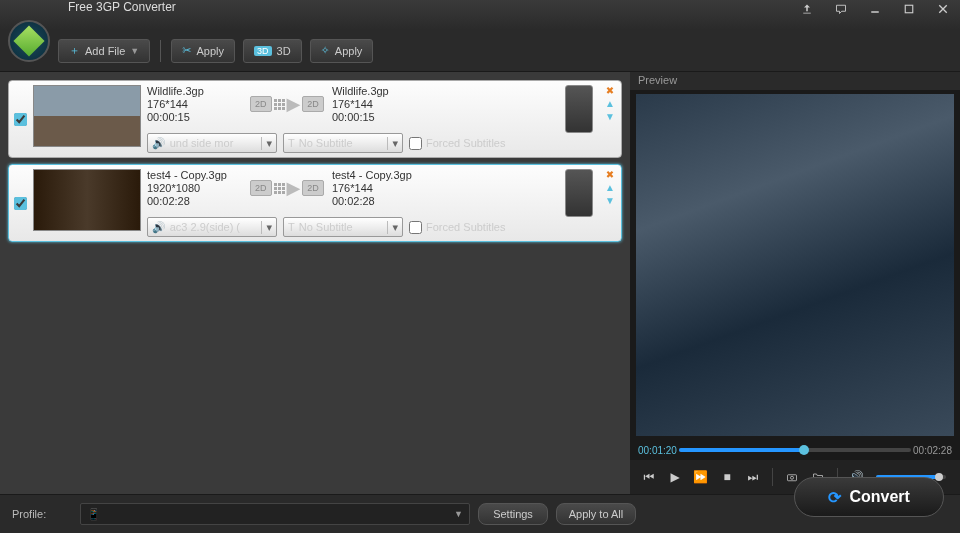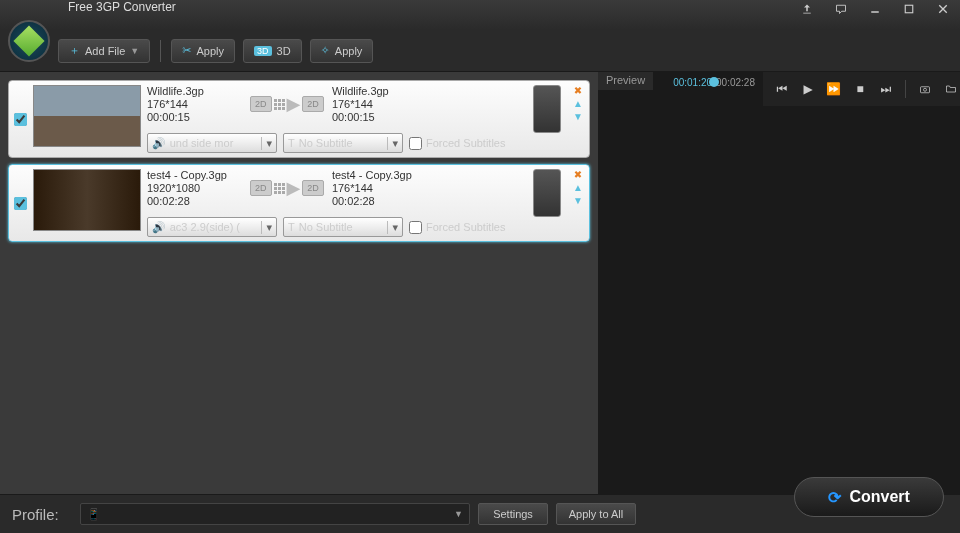--- a/index.html
+++ b/index.html
@@ -9,21 +9,21 @@
 .logo{width:42px;height:42px;background:radial-gradient(circle,#1a4a5a,#0a2a3a);border-radius:50%;border:2px solid #555;display:flex;align-items:center;justify-content:center;margin-top:20px;margin-right:10px;z-index:10}
 .logo-inner{width:22px;height:22px;background:linear-gradient(135deg,#a8e063,#56ab2f);transform:rotate(45deg)}
 .title{color:#ddd;font-size:12px;flex:1}
 .winbtn{width:18px;height:18px;display:flex;align-items:center;justify-content:center;color:#aaa;cursor:pointer;margin-left:8px}
 .toolbar{height:42px;background:#2a2a2a;display:flex;align-items:center;padding-left:58px;gap:8px;border-bottom:1px solid #1a1a1a}
 .tbtn{height:24px;background:linear-gradient(#4a4a4a,#333);border:1px solid #555;border-radius:3px;display:flex;align-items:center;padding:0 10px;gap:5px;cursor:pointer;color:#ddd}
 .tbtn .ic{color:#5bc0de}
 .split{width:1px;height:22px;background:#555;margin:0 2px}
 .body{flex:1;display:flex;background:#3a3a3a}
 .left{flex:1;padding:8px;overflow:auto}
-.right{width:362px;background:#1a1a1a;display:flex;flex-direction:row}
+.right{width:330px;background:#1a1a1a;display:flex;flex-direction:column}
 .item{background:linear-gradient(#fdfdfd,#e8e8e8);border:1px solid #aaa;border-radius:4px;margin-bottom:6px;display:flex;padding:4px;gap:6px;position:relative}
 .item.sel{border:1px solid #5bc0de;box-shadow:0 0 3px #5bc0de}
 .chk{width:14px;display:flex;align-items:center;justify-content:center}
 .chk input{accent-color:#5bc0de}
 .thumb{width:108px;height:62px;background:#333;border:1px solid #888}
 .thumb.t1{background:linear-gradient(#8a9ba8 50%,#6b5a4a 50%)}
 .thumb.t2{background:linear-gradient(90deg,#2a1a0a,#4a3a2a,#2a1a0a)}
 .info{flex:1;display:flex;flex-direction:column;gap:8px}
 .row1{display:flex;align-items:center;gap:8px}
 .col{display:flex;flex-direction:column;gap:1px;min-width:95px}
@@ -52,25 +52,25 @@
 .slider-fill{position:absolute;height:100%;background:#2596ff;border-radius:2px}
 .slider-thumb{position:absolute;width:10px;height:10px;background:#5bc0de;border-radius:50%;top:-3px;transform:translateX(-50%)}
 .controls{height:34px;display:flex;align-items:center;padding:0 8px;gap:4px;background:#222}
 .cbtn{width:22px;height:22px;display:flex;align-items:center;justify-content:center;color:#ccc;cursor:pointer;font-size:12px}
 .csep{width:1px;height:18px;background:#444;margin:0 4px}
 .vol{width:70px;height:4px;background:#444;position:relative;border-radius:2px;margin-left:4px}
 .vol-fill{position:absolute;height:100%;width:90%;background:#2596ff;border-radius:2px}
 .vol-thumb{position:absolute;width:8px;height:8px;background:#ccc;border-radius:50%;top:-2px;left:90%;transform:translateX(-50%)}
 .bottom{background:#2a2a2a;padding:8px 12px;display:flex;flex-direction:column;gap:6px;border-top:1px solid #1a1a1a}
 .brow{display:flex;align-items:center;gap:8px}
-.blbl{width:60px;color:#bbb;text-align:left;font-size:15px}
+.blbl{width:60px;color:#bbb;text-align:left;font-size:11px}
 .binput{background:#222;border:1px solid #444;height:22px;padding:0 6px;color:#ccc;border-radius:2px;display:flex;align-items:center}
 .binput.profile{width:390px}
 .binput.dest{width:390px}
-.bbtn{height:22px;background:linear-gradient(#4a4a4a,#333);border:1px solid #555;border-radius:2px;padding:0 4px;color:#ddd;cursor:pointer;display:flex;align-items:center;justify-content:center}
+.bbtn{height:22px;background:linear-gradient(#4a4a4a,#333);border:1px solid #555;border-radius:8px;padding:0 4px;color:#ddd;cursor:pointer;display:flex;align-items:center;justify-content:center}
 .bbtn.settings{width:70px}
 .bbtn.apply{width:80px}
 .bbtn.browse{width:70px}
 .bbtn.open{width:80px}
 .merge{display:flex;align-items:center;gap:5px;color:#ccc;margin-left:8px}
 .convert{position:absolute;right:16px;bottom:16px;width:150px;height:40px;background:linear-gradient(#3a3a3a,#1a1a1a);border:1px solid #555;border-radius:20px;display:flex;align-items:center;justify-content:center;gap:8px;cursor:pointer}
 .convert span{color:#fff;font-size:16px;font-weight:bold}
 .convert .ric{color:#2596ff;font-size:16px}
 .caret{font-size:9px;color:#999}
 svg{width:12px;height:12px;fill:currentColor}

